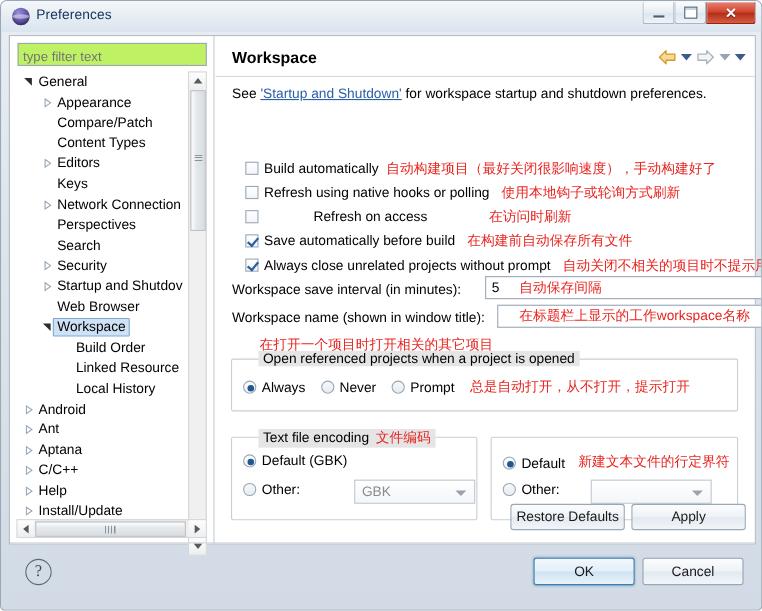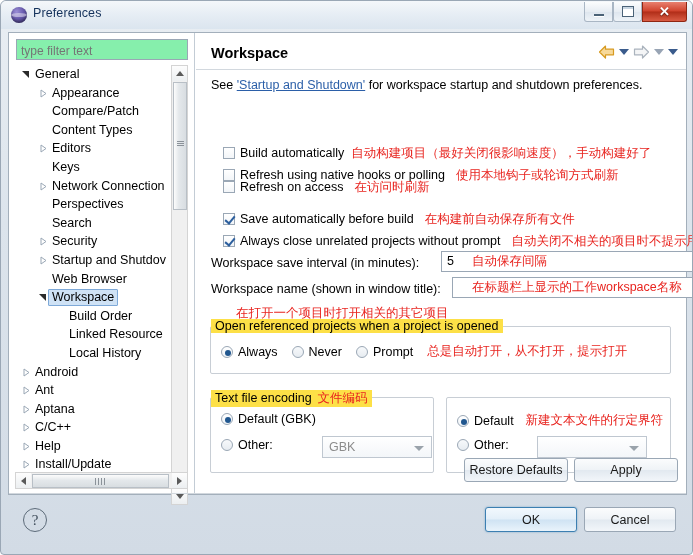--- a/index.html
+++ b/index.html
@@ -95,21 +95,21 @@
   #left-panel {
     position: absolute; left: 0; top: 0;
     width: 186px; height: 461px;
     background: #ffffff;
     border-right: 1px solid #c3ccd5;
   }
   #filter-box {
     position: absolute; left: 7px; top: 6px;
     width: 172px; height: 21px;
     border: 1px solid #9aa7b5;
-    background: #86efac;
+    background: #bef264;
     font-size: 12px; color: #7b7b7b;
     padding: 2px 0 0 4px;
     line-height: 17px;
     outline: none;
     font-family: "Liberation Sans", sans-serif;
   }
   #tree-wrap {
     position: absolute; left: 7px; top: 32px;
     width: 172px; height: 408px;
     overflow: hidden;
@@ -310,22 +310,22 @@
     margin-left: 18px;
   }
 
   
   .groupbox {
     position: absolute;
     border: 1px solid #c8ced5;
     border-radius: 2px;
   }
   .group-legend {
-    position: absolute; top: -8px; left: 0;
-    background: #fde047;
+    position: absolute; top: -8px; left: 24px;
+    background: #e5e5e5;
     padding: 0 4px;
     font-size: 12.5px; color: #000000;
     white-space: nowrap;
   }
   .group-legend .cn { margin-left: 6px; }
   .radio-row {
     position: absolute;
     display: flex; align-items: center;
     white-space: nowrap;
     font-size: 12.5px; color: #000;
@@ -587,21 +587,21 @@
           <div class="cb-row" style="top: 110px;">
             <span class="cbox"></span>
             <span>Build automatically</span>
             <span class="cn cn-tight">自动构建项目（最好关闭很影响速度），手动构建好了</span>
           </div>
           <div class="cb-row" style="top: 132px;">
             <span class="cbox"></span>
             <span>Refresh using native hooks or polling</span>
             <span class="cn">使用本地钩子或轮询方式刷新</span>
           </div>
-          <div class="cb-row" style="top: 144px;">
+          <div class="cb-row" style="top: 154px; gap: 45px;">
             <span class="cbox"></span>
             <span>Refresh on access</span>
             <span class="cn">在访问时刷新</span>
           </div>
           <div class="cb-row" style="top: 176px;">
             <span class="cbox checked"></span>
             <span>Save automatically before build</span>
             <span class="cn">在构建前自动保存所有文件</span>
           </div>
           <div class="cb-row" style="top: 198px;">

